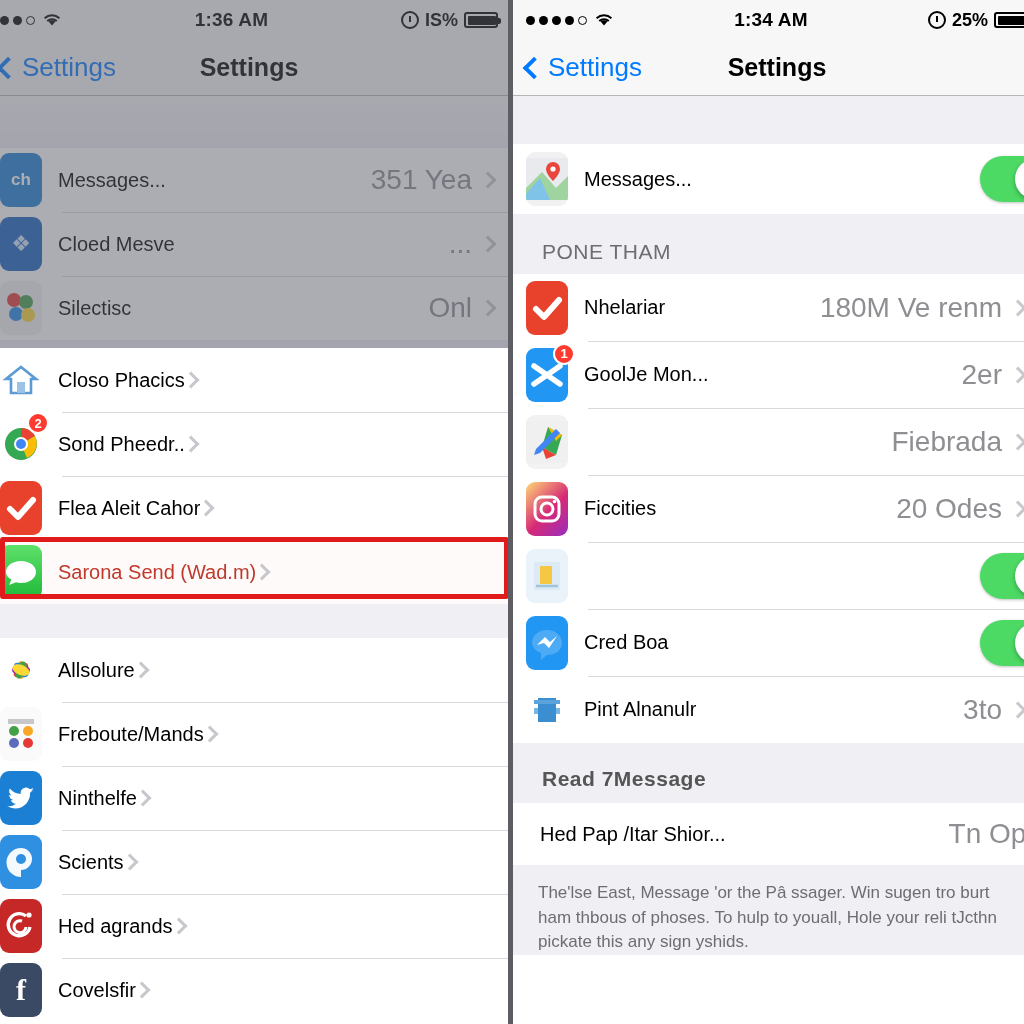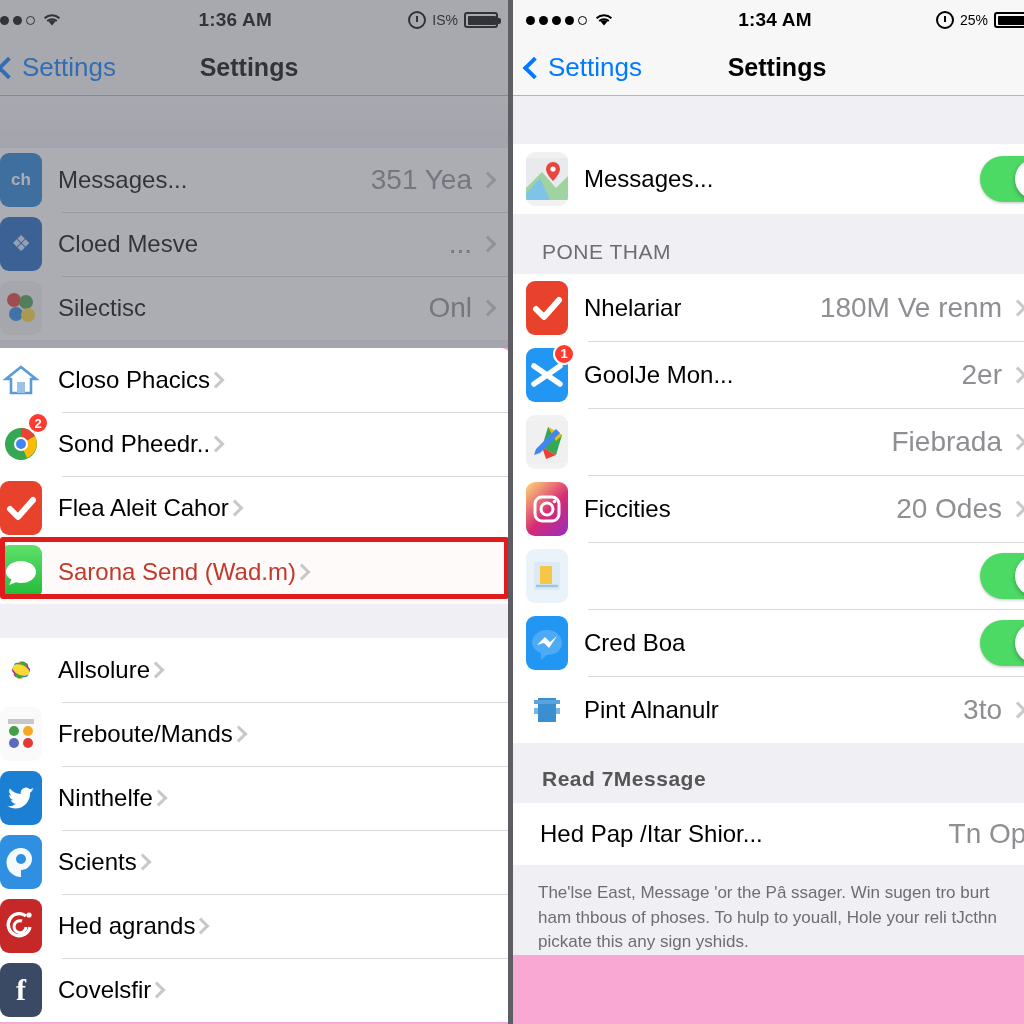--- a/index.html
+++ b/index.html
@@ -2,35 +2,35 @@
 <html><head>
 <meta charset="utf-8">
 <style>
   * { box-sizing: border-box; margin:0; padding:0; }
   html,body { width:1024px; height:1024px; overflow:hidden; background:#000; }
   body { font-family:"Liberation Sans", sans-serif; -webkit-font-smoothing:antialiased; }
 
   .stage { position:relative; width:1024px; height:1024px; display:flex; }
 
   
-  .panel { position:relative; height:1024px; overflow:hidden; background:#f9a8d4; }
+  .panel { position:relative; height:1024px; overflow:hidden; background:#ffffff; }
   .panel.left  { width:512px; }
   .panel.right { width:512px; }
 
   
   .statusbar { height:40px; display:flex; align-items:center; padding:0 14px;
                font-size:19px; font-weight:bold; color:#000; background:#f7f7f7; }
   .sb-left  { display:flex; align-items:center; gap:7px; flex:0 0 auto; }
   .sb-mid   { flex:1; text-align:center; letter-spacing:0.2px; }
   .sb-right { display:flex; align-items:center; gap:6px; flex:0 0 auto; }
   .dots { display:flex; gap:4px; align-items:center; }
   .dot  { width:9px; height:9px; border-radius:50%; background:#000; }
   .dot.hollow { background:transparent; border:1.6px solid #000; }
   .wifi { width:20px; height:14px; position:relative; }
-  .battpct { font-size:14px; font-weight:normal; }
+  .battpct { font-size:18px; font-weight:bold; }
   .batt { width:34px; height:16px; border:2px solid #000; border-radius:3px; position:relative; }
   .batt::after { content:""; position:absolute; right:-5px; top:4px; width:3px; height:6px; background:#000; border-radius:0 2px 2px 0;}
   .batt i { position:absolute; left:1.5px; top:1.5px; bottom:1.5px; background:#000; border-radius:1px; display:block; }
   .alarm { width:18px; height:18px; border:2px solid #000; border-radius:50%; position:relative; }
   .alarm::before { content:""; position:absolute; left:6px; top:3px; width:2px; height:6px; background:#000; }
 
   
   .navbar { height:56px; background:#f7f7f7; border-bottom:1px solid #b5b5b7;
             display:flex; align-items:center; position:relative; }
   .nav-back { display:flex; align-items:center; color:#007aff; font-size:26px; padding-left:10px; gap:6px; }
@@ -39,21 +39,21 @@
   .nav-title { position:absolute; left:0; right:0; text-align:center; font-size:25px; font-weight:bold; color:#000;
                pointer-events:none; }
 
   
   .spacer { background:#efeff4; }
   .group  { background:#fff; }
   .row { position:relative; display:flex; align-items:center; height:64px; padding-left:14px; background:#fff; }
   .row + .row::before { content:""; position:absolute; left:76px; right:0; top:0; height:1px; background:#d9d9dd; }
   .row .ic { width:42px; height:54px; border-radius:9px; flex:0 0 42px; margin-right:16px;
              position:relative; overflow:hidden; display:flex; align-items:center; justify-content:center; }
-  .row .lbl { font-size:24px; color:#000; white-space:nowrap; overflow:hidden; }
+  .row .lbl { font-size:20px; color:#000; white-space:nowrap; overflow:hidden; }
   .row .val { margin-left:auto; font-size:28px; color:#8e8e93; white-space:nowrap; padding-right:10px;text-align:right; }
   .chev { width:12px; height:12px; border-top:3px solid #c7c7cc; border-right:3px solid #c7c7cc;
           transform:rotate(45deg); flex:0 0 12px; margin-right:18px; }
   .sec-header { font-size:21px; color:#6d6d72; letter-spacing:0.5px; padding:26px 0 10px 30px; background:#efeff4; }
   .footnote { font-size:17px; line-height:1.45; color:#6d6d72; padding:16px 22px 0 26px; background:#efeff4; }
 
   
   .toggle { margin-left:auto; width:78px; height:46px; border-radius:23px; position:relative;
             margin-right:-16px; box-shadow:0 1px 3px rgba(0,0,0,.25); }
   .toggle i { position:absolute; top:3px; right:3px; width:40px; height:40px; border-radius:50%;

